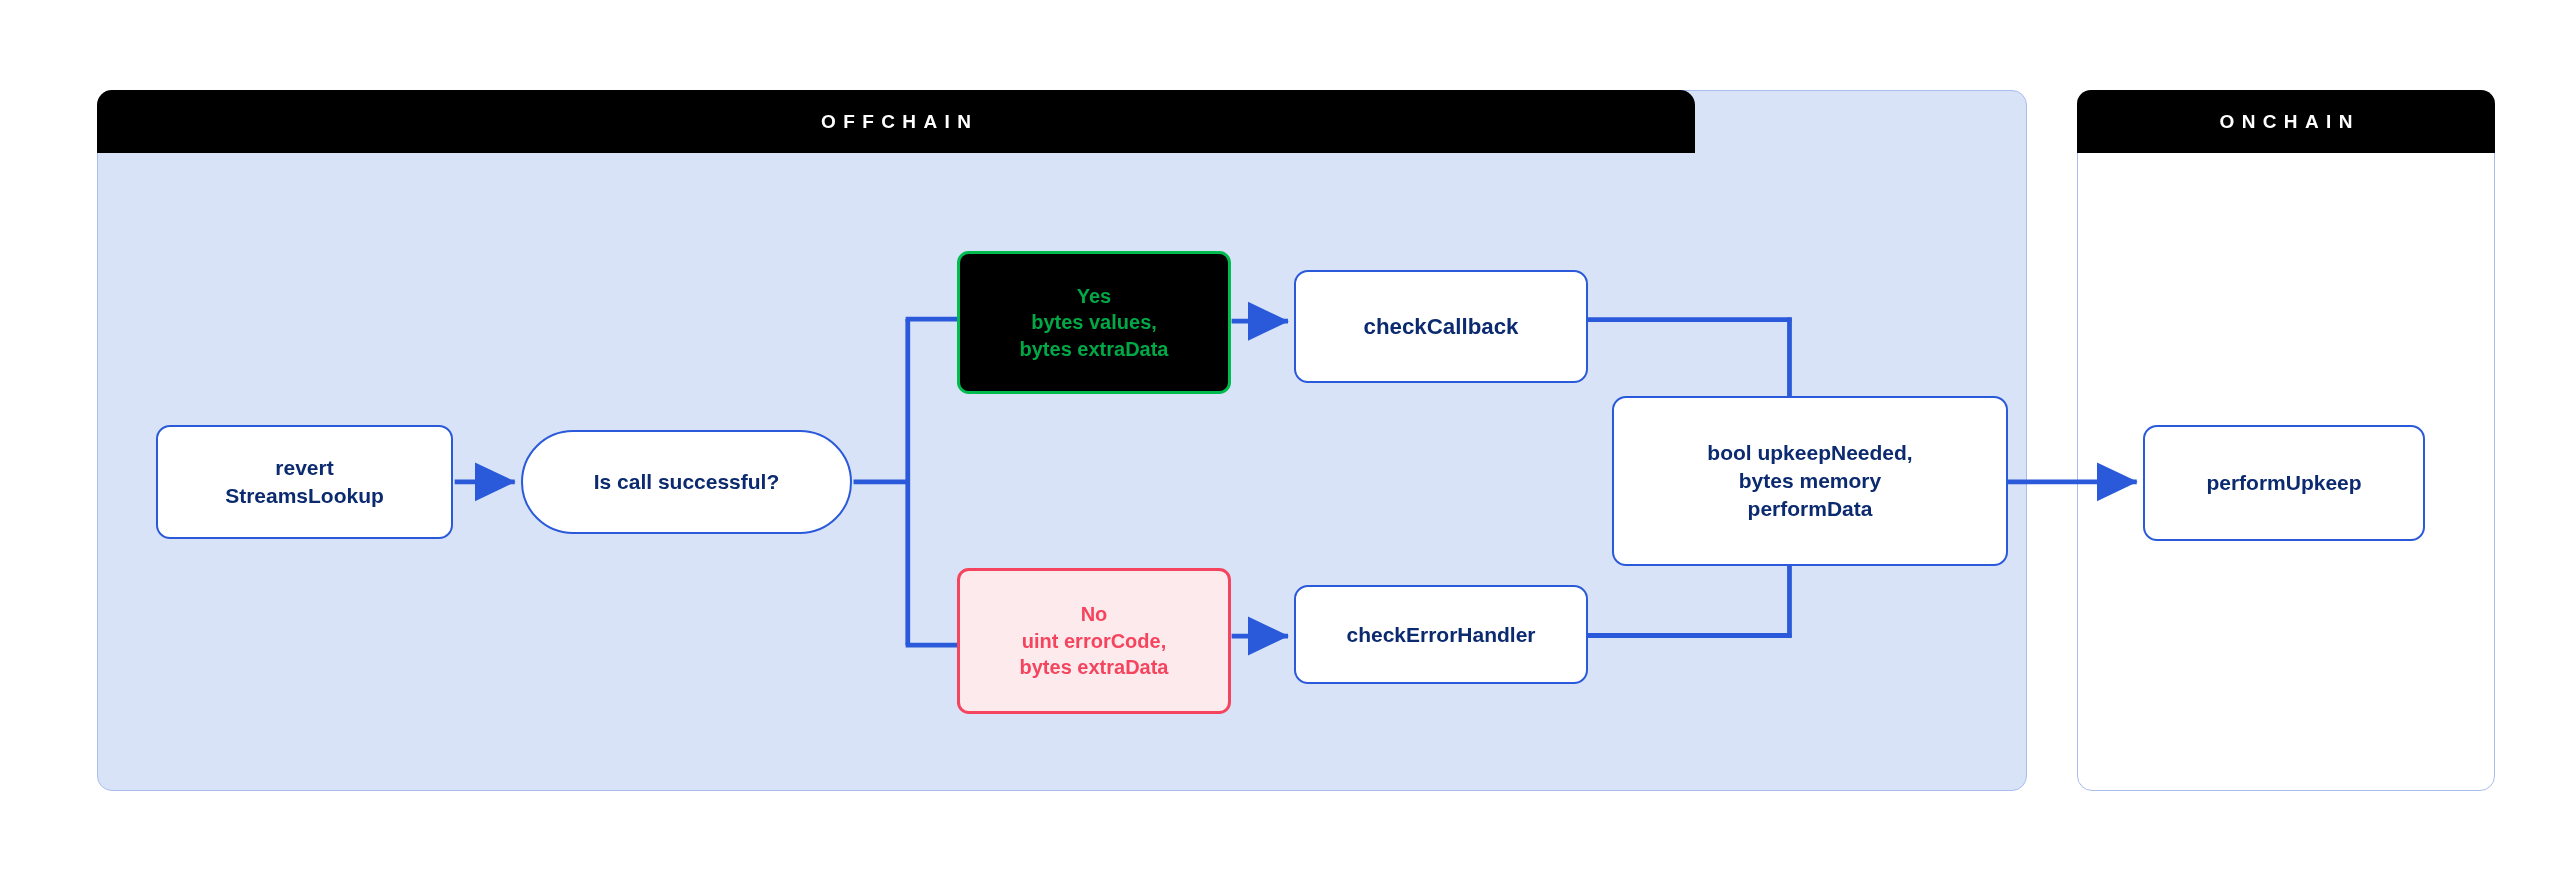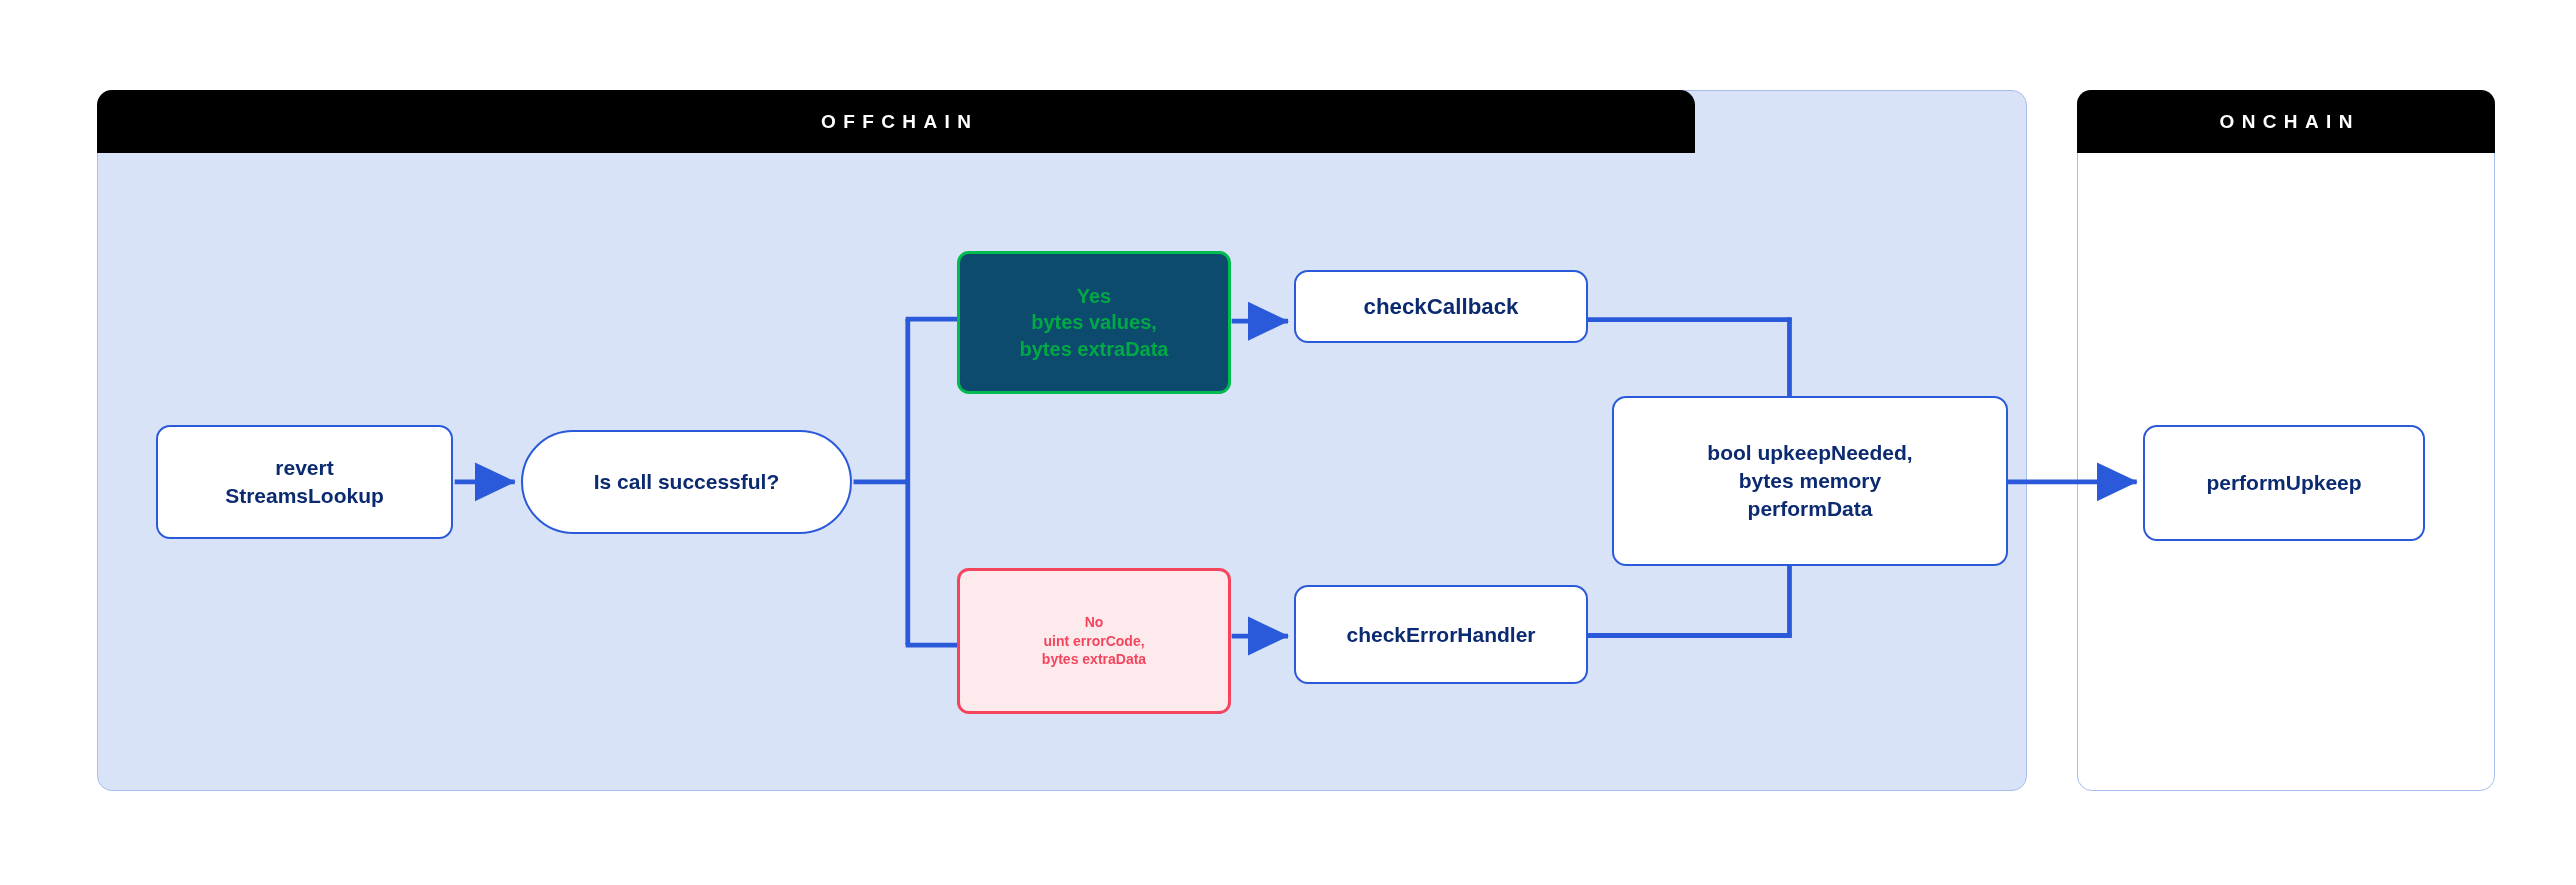--- a/index.html
+++ b/index.html
@@ -92,36 +92,36 @@
     color: #0b2a70;
   }
   .node-pill {
     border: 2.7px solid #2a5ada;
     border-radius: 531px;
     color: #0b2a70;
   }
   .node-green {
     border: 3.2px solid #00bb4e;
     border-radius: 11.7px;
-    background: #0c4a6e;
+    background: #000000;
     color: #00a846;
   }
   .node-red {
     border: 3.2px solid #f5445e;
     border-radius: 11.7px;
     background: #fdeaec;
     color: #f5445e;
   }
 
   
   #node-revert       { left: 156px;  top: 425px;  width: 297px;  height: 114px; font-size: 21px; }
   #node-decision     { left: 521px;  top: 430px;  width: 331px;  height: 104px; font-size: 21px; }
   #node-yes          { left: 957px; top: 251px;  width: 274px;  height: 143px; font-size: 20px; }
-  #node-no          { left: 957px; top: 568px; width: 274px;  height: 146px; font-size: 14px; }
-  #node-checkcb      { left: 1294px; top: 270px;  width: 294px;  height: 73px; font-size: 22.3px; }
+  #node-no          { left: 957px; top: 568px; width: 274px;  height: 146px; font-size: 20px; }
+  #node-checkcb      { left: 1294px; top: 270px;  width: 294px;  height: 113px; font-size: 22.3px; }
   #node-checkerr     { left: 1294px; top: 585px; width: 294px;  height: 99px; font-size: 21px; }
   #node-bool         { left: 1612px; top: 396px;  width: 396px;  height: 170px; font-size: 21px; }
   #node-perform      { left: 2143px; top: 425px;  width: 282px;  height: 116px; font-size: 21px; }
 
   
   #connectors {
     position: absolute;
     left: 0;
     top: 0;
     width: 2576px;

